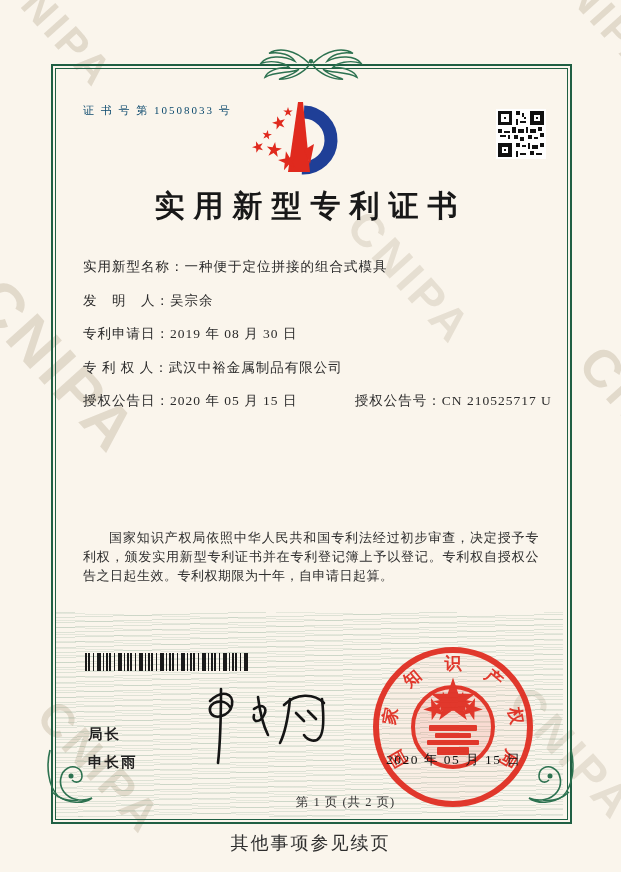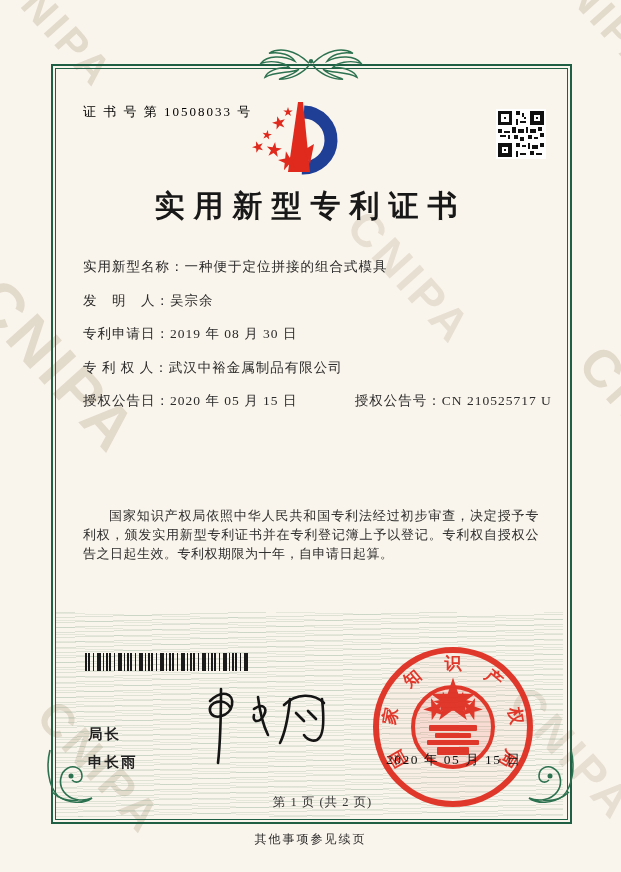--- a/index.html
+++ b/index.html
@@ -7,43 +7,43 @@
         font-family:"Liberation Serif","DejaVu Serif",serif;color:#2b2b2b;}
   .wm{position:absolute;font-family:"Liberation Sans","DejaVu Sans",sans-serif;
       font-weight:700;color:rgba(186,173,150,0.38);transform:rotate(48deg);
       letter-spacing:4px;pointer-events:none;user-select:none;}
   .frame{position:absolute;left:51px;top:64px;width:517px;height:756px;border:2px solid #1f5f43;}
   .frame-inner{position:absolute;inset:2px;border:1px solid #1f5f43;}
   .guilloche{position:absolute;left:56px;top:612px;width:507px;height:205px;
       background:
         repeating-linear-gradient(178.5deg, rgba(104,148,120,0.20) 0px, rgba(104,148,120,0.20) 1px, rgba(0,0,0,0) 1px, rgba(0,0,0,0) 5px),
         repeating-linear-gradient(181.5deg, rgba(104,148,120,0.14) 0px, rgba(104,148,120,0.14) 1px, rgba(0,0,0,0) 1px, rgba(0,0,0,0) 7px);}
-  .cert-number{position:absolute;left:83px;top:103px;font-size:13px;letter-spacing:2px;color:#000000;}
+  .cert-number{position:absolute;left:83px;top:103px;font-size:11px;letter-spacing:2px;color:#0c4a6e;}
   .qr{position:absolute;left:496px;top:109px;}
   .logo{position:absolute;left:238px;top:98px;}
   .title{position:absolute;left:0;top:186px;width:621px;text-align:center;
          font-size:30px;font-weight:700;letter-spacing:9px;color:#181818;}
   .fields{position:absolute;left:83px;top:258px;width:460px;font-size:13.5px;letter-spacing:1px;}
   .field-row{margin-bottom:15.5px;white-space:nowrap;}
   .field-row .lbl{color:#2b2b2b;}
   .seg2{margin-left:53px;}
-  .paras{position:absolute;left:83px;top:506px;width:456px;font-size:13px;line-height:19px;
+  .paras{position:absolute;left:83px;top:528px;width:456px;font-size:13px;line-height:19px;
          text-align:justify;color:#2e2e2e;}
   .paras p{margin:0;text-indent:2em;letter-spacing:0.5px;}
   .barcode{position:absolute;left:85px;top:653px;width:163px;height:18px;
       background:
         repeating-linear-gradient(90deg,#1b1b1b 0 2px, rgba(0,0,0,0) 2px 3px, #1b1b1b 3px 5px, rgba(0,0,0,0) 5px 8px, #1b1b1b 8px 9px, rgba(0,0,0,0) 9px 12px, #1b1b1b 12px 16px, rgba(0,0,0,0) 16px 18px, #1b1b1b 18px 19px, rgba(0,0,0,0) 19px 21px);}
   .director{position:absolute;left:88px;top:725px;font-family:"Liberation Sans","DejaVu Sans",sans-serif;
             font-size:14.5px;font-weight:600;color:#222;letter-spacing:2px;}
   .director div{margin-bottom:9px;}
   .sig{position:absolute;left:188px;top:683px;}
   .seal{position:absolute;left:367px;top:641px;opacity:0.93;}
   .seal-date{position:absolute;left:386px;top:751px;font-size:13.5px;color:#141414;letter-spacing:1.5px;z-index:6;}
-  .pagenum{position:absolute;left:64px;top:794px;width:517px;text-align:center;font-size:12.5px;letter-spacing:1px;color:#333;}
-  .footnote{position:absolute;left:0;top:831px;width:621px;text-align:center;font-size:12px;letter-spacing:2px;color:#2e2e2e;}
+  .pagenum{position:absolute;left:51px;top:794px;width:517px;text-align:center;font-size:12.5px;letter-spacing:1px;color:#333;padding-left:36px;}
+  .footnote{position:absolute;left:0;top:831px;width:621px;text-align:center;font-size:18px;letter-spacing:2px;color:#2e2e2e;}
   .orn-top{position:absolute;left:50%;top:64px;transform:translate(-50%,-52%);}
   .orn-bl{position:absolute;left:44px;top:746px;}
   .orn-br{position:absolute;left:525px;top:746px;transform:scaleX(-1);}
 </style>
 </head>
 <body>
 
 <div class="page">
 
   <div class="wm" style="left:-18px;top:2px;font-size:42px;">CNIPA</div>

